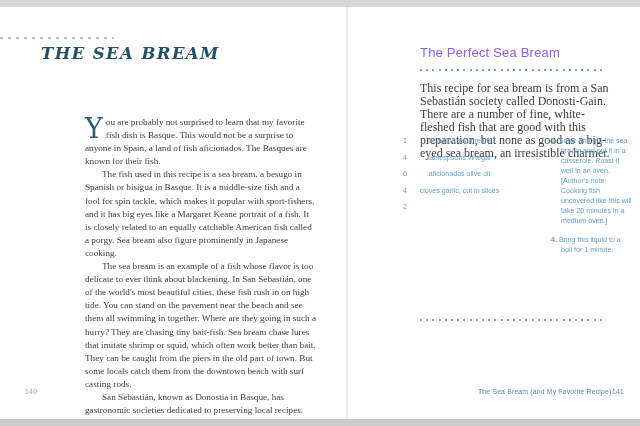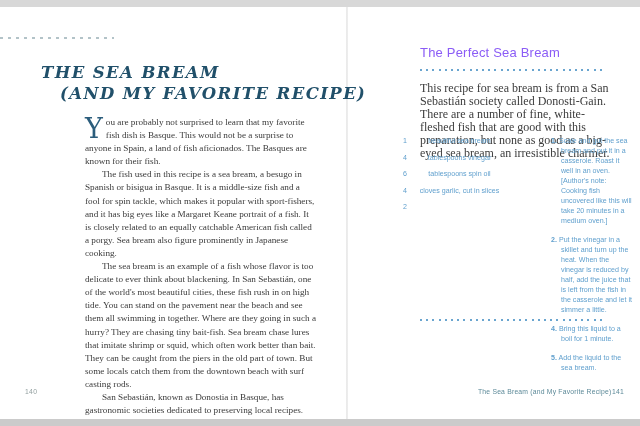--- a/index.html
+++ b/index.html
@@ -6,21 +6,21 @@
   body{width:640px;height:426px;background:#ffffff;overflow:hidden;position:relative;
        font-family:"Liberation Serif", serif;}
   .edge-top{position:absolute;left:0;top:0;width:640px;height:7px;background:#d8d8d8;}
   .edge-bottom{position:absolute;left:0;top:419px;width:640px;height:7px;background:#cbcbcb;}
   .gutter{position:absolute;left:346px;top:7px;height:412px;width:2px;
           background:linear-gradient(90deg,#f2f2f2,#e3e3e3,#f6f6f6);}
 
   
   .lp-dotted{position:absolute;left:0;top:37px;width:114px;height:2px;
              background:repeating-linear-gradient(90deg,#b3c3c8 0 3px,transparent 3px 8px);}
-  .chapter-title{position:absolute;left:41px;top:62px;color:#21506a;
+  .chapter-title{position:absolute;left:41px;top:43px;color:#21506a;
                  font-family:"DejaVu Serif", serif;font-style:italic;font-weight:bold;
                  font-size:16.5px;line-height:21px;letter-spacing:1.4px;white-space:nowrap;}
   .chapter-title .l2{margin-left:19px;}
   .lp-body{position:absolute;left:85px;top:116px;width:231px;color:#3b3b3b;
            font-size:9.2px;line-height:13.1px;text-align:left;}
   .lp-body p{margin:0;}
   .lp-body p.indent{text-indent:17px;}
   .drop-cap{float:left;font-size:27px;line-height:23px;padding:1px 3px 0 0;
             color:#2b5d7c;font-family:"DejaVu Serif", serif;}
   .folio-left{position:absolute;left:25px;top:388px;font-family:"Liberation Sans", sans-serif;
@@ -55,21 +55,20 @@
 
 <div class="edge-top"></div>
 <div class="edge-bottom"></div>
 <div class="gutter"></div>
 
 <div>
   <div class="lp-dotted"></div>
 
   <div class="chapter-title">
     <div>THE SEA BREAM</div>
-    <div class="l2">(AND MY FAVORITE RECIPE)</div>
   </div>
 
   <div class="lp-body">
     <p><span class="drop-cap">Y</span><span>ou are probably not surprised to learn that my favorite fish dish is Basque. This would not be a surprise to anyone in Spain, a land of fish aficionados. The Basques are known for their fish.</span></p>
     <p class="indent">The fish used in this recipe is a sea bream, a besugo in Spanish or bisigua in Basque. It is a middle-size fish and a fool for spin tackle, which makes it popular with sport-fishers, and it has big eyes like a Margaret Keane portrait of a fish. It is closely related to an equally catchable American fish called a porgy. Sea bream also figure prominently in Japanese cooking.</p>
     <p class="indent">The sea bream is an example of a fish whose flavor is too delicate to ever think about blackening. In San Sebastián, one of the world's most beautiful cities, these fish rush in on high tide. You can stand on the pavement near the beach and see them all swimming in together. Where are they going in such a hurry? They are chasing tiny bait-fish. Sea bream chase lures that imitate shrimp or squid, which often work better than bait. They can be caught from the piers in the old part of town. But some locals catch them from the downtown beach with surf casting rods.</p>
     <p class="indent">San Sebastián, known as Donostia in Basque, has gastronomic societies dedicated to preserving local recipes.</p>
   </div>
 
   <div class="folio-left">140</div>
@@ -85,36 +84,34 @@
     <div class="ing-row">
       <span class="ing-qty">1</span>
       <span class="ing-text">beautiful sea bream</span>
     </div>
     <div class="ing-row">
       <span class="ing-qty">4</span>
       <span class="ing-text">tablespoons vinegar</span>
     </div>
     <div class="ing-row">
       <span class="ing-qty">6</span>
-      <span class="ing-text">tablespoons spin oil</span>
+      <span class="ing-text">aficionados olive oil</span>
     </div>
     <div class="ing-row">
       <span class="ing-qty">4</span>
       <span class="ing-text">cloves garlic, cut in slices</span>
     </div>
     <div class="ing-row">
       <span class="ing-qty">2</span>
     </div>
   </div>
 
   <div class="steps">
     <div class="step"><b>1.</b> <span>Scale and gut the sea bream and put it in a casserole. Roast it well in an oven. [Author's note: Cooking fish uncovered like this will take 20 minutes in a medium oven.]</span></div>
-    <div class="step"><b>2.</b> <span>Put the vinegar in a skillet and turn up the heat. When the vinegar is reduced by half, add the juice that is left from the fish in the casserole and let it simmer a little.</span></div>
     <div class="step"><b>4.</b> <span>Bring this liquid to a boil for 1 minute.</span></div>
-    <div class="step"><b>5.</b> <span>Add the liquid to the sea bream.</span></div>
   </div>
 
   <div class="rp-dotted-bottom"></div>
 
   <div class="footer-right">
     <span>The Sea Bream (and My Favorite Recipe)</span>
     <span>141</span>
   </div>
 </div>
 

